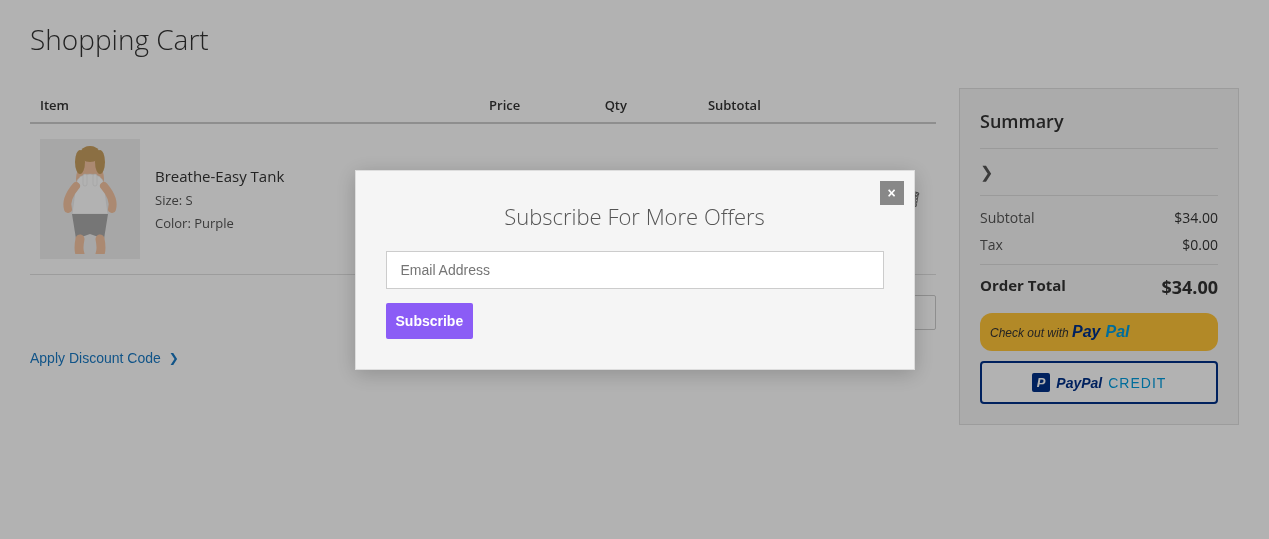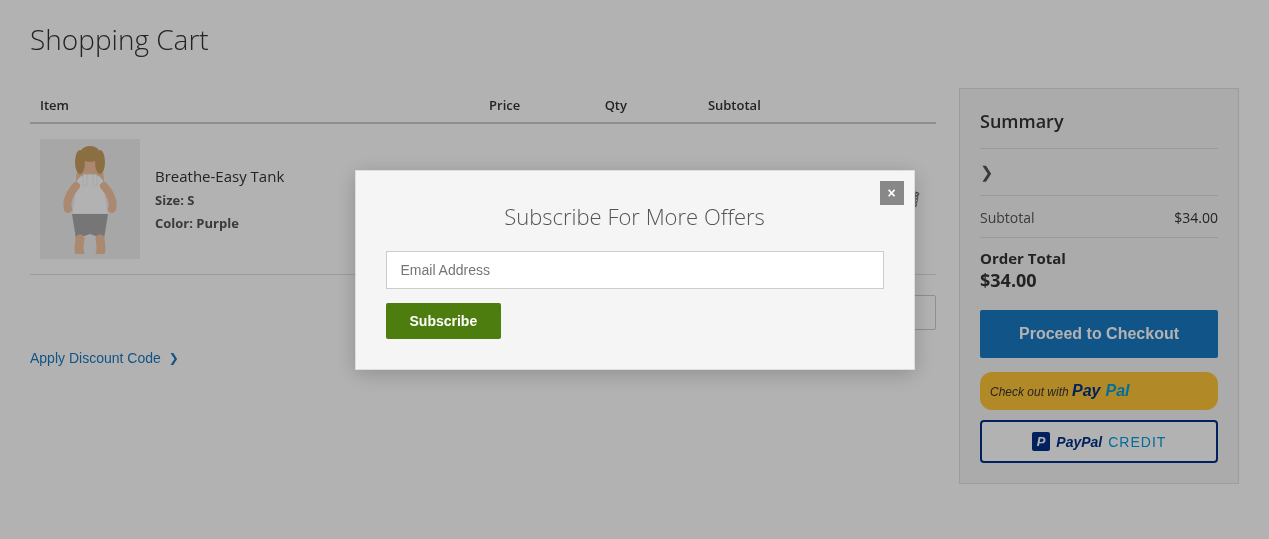--- a/index.html
+++ b/index.html
@@ -80,21 +80,21 @@
     .product-name {
       font-size: 15px;
       font-weight: 500;
       color: #333;
     }
     .product-detail {
       font-size: 13px;
       color: #555;
     }
     .product-detail span {
-      font-weight: 700;
+      font-weight: 400;
     }
     .qty-cell {
       text-align: center;
     }
     .qty-input {
       width: 55px;
       padding: 5px;
       border: 1px solid #ccc;
       text-align: center;
       font-size: 14px;
@@ -190,21 +190,20 @@
       font-size: 14px;
     }
     .summary-row .label { color: #555; }
     .summary-row .value { color: #333; }
     .summary-total-row {
       display: flex;
       justify-content: space-between;
       margin-top: 10px;
       padding-top: 10px;
       border-top: 1px solid #ddd;
-      flex-direction: column;
     }
     .summary-total-row .label {
       font-size: 15px;
       font-weight: 700;
       color: #333;
     }
     .summary-total-row .value {
       font-size: 18px;
       font-weight: 700;
       color: #333;
@@ -299,22 +298,22 @@
     .modal-email-input {
       width: 100%;
       padding: 10px 14px;
       border: 1px solid #ccc;
       font-size: 14px;
       background: #fff;
       margin-bottom: 14px;
       color: #999;
     }
     .btn-subscribe {
-      padding: 10px 24px;
-      background: #4d7c0f;
+      padding: 10px 10px;
+      background: #8b5cf6;
       color: #fff;
       font-size: 14px;
       font-weight: 600;
       border: none;
       cursor: pointer;
       border-radius: 2px;
     }
   </style>
 </head>
 <body>
@@ -406,27 +405,30 @@
       <h2 class="summary-title">Summary</h2>
 
       <div class="summary-shipping">
         <span class="chevron-icon">❯</span>
       </div>
 
       <div class="summary-row">
         <span class="label">Subtotal</span>
         <span class="value">$34.00</span>
       </div>
+      <div class="summary-row">
+        <span class="label">Tax</span>
+        <span class="value">$0.00</span>
+      </div>
 
       <div class="summary-total-row">
         <span class="label">Order Total</span>
         <span class="value">$34.00</span>
       </div>
 
-      <button class="btn-checkout">Proceed to Checkout</button>
 
       <button class="paypal-btn">
         <span style="font-size:12px;font-style:italic;color:#333;">Check out with </span>
         <span class="paypal-logo">
           <span style="color:#003087;font-weight:800;font-size:16px;font-style:italic;">Pay</span>
             <span style="color:#009cde;font-weight:800;font-size:16px;font-style:italic;">Pal</span>
         </span>
       </button>
 
       <button class="paypal-credit-btn">

